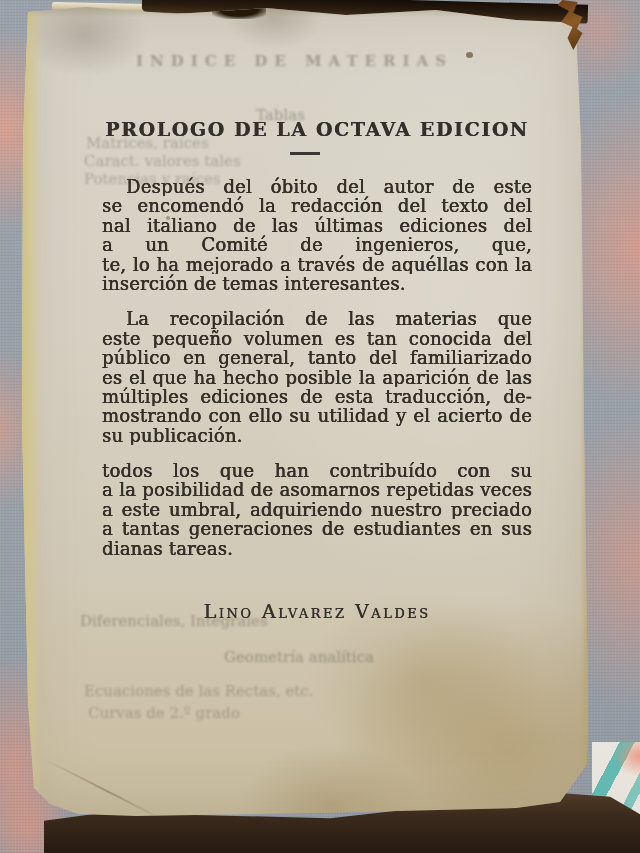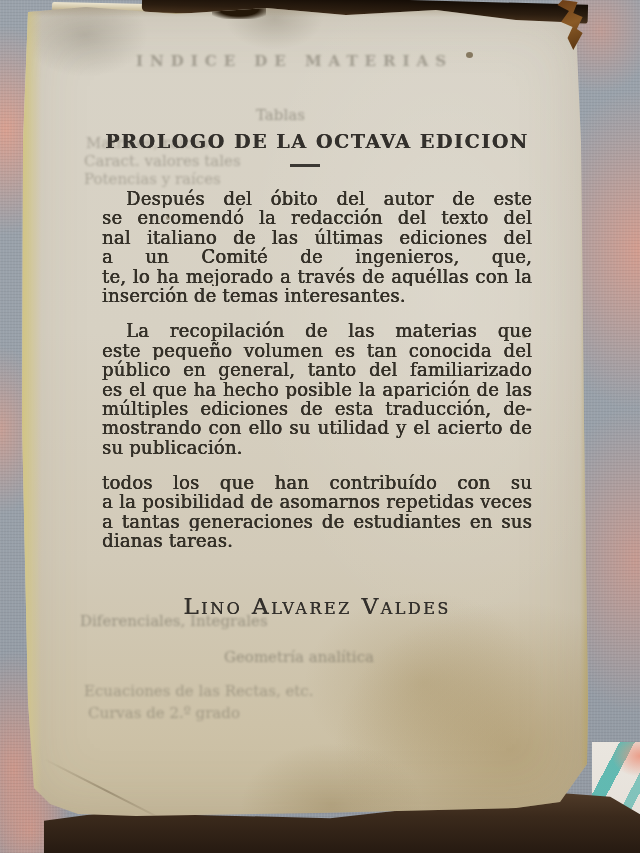--- a/index.html
+++ b/index.html
@@ -89,32 +89,32 @@
   .ghost-sub{left:240px;top:104px;}
   .ghost-l1{left:70px;top:132px;color:rgba(100,95,82,.4);}
   .ghost-l2{left:68px;top:150px;color:rgba(100,95,82,.4);}
   .ghost-l3{left:68px;top:168px;color:rgba(100,95,82,.38);}
   .ghost-b1{left:64px;top:610px;}
   .ghost-b2{left:208px;top:646px;}
   .ghost-b3{left:68px;top:680px;color:rgba(100,95,82,.42);}
   .ghost-b4{left:72px;top:702px;color:rgba(100,95,82,.42);}
 
   
-  .text-block{position:absolute;left:70px;top:128px;width:462px;z-index:7;color:#343028;}
+  .text-block{position:absolute;left:70px;top:116px;width:462px;z-index:7;color:#343028;}
   .title{margin:0;font-size:19px;font-weight:bold;letter-spacing:1.6px;text-align:center;
     color:#33302c;text-shadow:.3px 0 0 currentColor;}
   .rule{width:30px;height:3px;background:#3b3833;margin:12px auto 22px;transform:translateX(-12px);}
   .para{margin:16px;}
   .line{height:19.4px;line-height:19.4px;font-size:18px;letter-spacing:.2px;
     text-align:justify;text-align-last:justify;overflow:hidden;
     text-shadow:.35px 0 0 currentColor,0 .25px 0 currentColor;}
   .line.end{text-align-last:left;}
   .line.indent{padding-left:24px;}
   .line b{font-weight:bold;text-shadow:.6px 0 0 currentColor;}
-  .signature{margin-top:42px;text-align:center;font-variant:small-caps;font-size:23px;
+  .signature{margin-top:42px;text-align:center;font-variant:small-caps;font-size:19px;
     letter-spacing:2.5px;color:#33302c;text-shadow:.4px 0 0 currentColor;}
 </style>
 </head>
 <body>
 
 <div class="photo">
 
   <div class="fabric"></div>
   <div class="fabric-dotted"></div>
   <div class="table-shadow"></div>
@@ -160,20 +160,21 @@
         <div class="line">público en general, tanto del familiarizado con</div>
         <div class="line">es el que ha hecho posible la aparición de las</div>
         <div class="line">múltiples ediciones de esta traducción, de-</div>
         <div class="line">mostrando con ello su utilidad y el acierto de</div>
         <div class="line end">su publicación.</div>
       </div>
 
       <div class="para">
         <div class="line">todos los que han contribuído con su aportación</div>
         <div class="line">a la posibilidad de asomarnos repetidas veces</div>
+        <div class="line">a este umbral, adquiriendo nuestro preciado</div>
         <div class="line">a tantas generaciones de estudiantes en sus coti-</div>
         <div class="line end">dianas tareas.</div>
       </div>
 
       <div class="signature">Lino Alvarez Valdes</div>
 
     </div>
   </div>
 </div>
 

